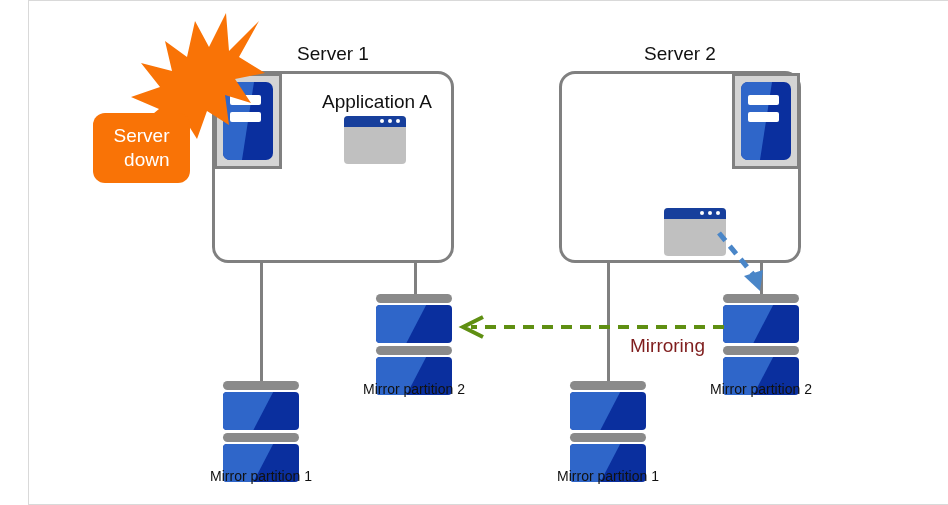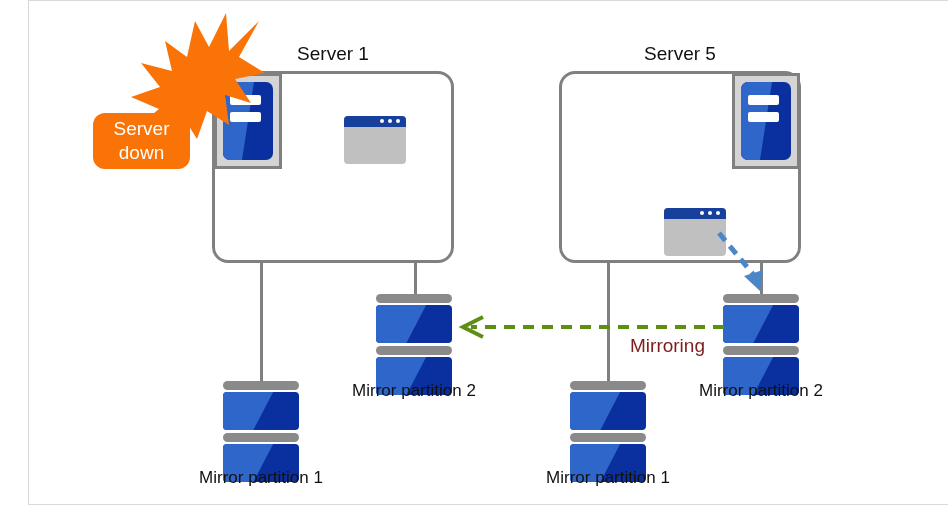--- a/index.html
+++ b/index.html
@@ -114,21 +114,21 @@
     overflow: hidden;
   }
   .disk-body .sheen {
     position: absolute;
     inset: 0;
     background: #2f66c9;
     clip-path: polygon(0% 0%, 66% 0%, 40% 100%, 0% 100%);
   }
   .disk-gap { height: 3px; }
   .disk-label {
-    font-size: 17px;
+    font-size: 14px;
     color: #111111;
     white-space: nowrap;
     text-align: center;
   }
 
   
   .connector {
     background: #808080;
     width: 3px;
   }
@@ -166,32 +166,33 @@
   <div class="abs server-box" style="left:183px; top:70px; width:242px; height:192px;"></div>
 
   <div class="abs server-icon" style="left:185px; top:72px; width:68px; height:96px;">
     <div class="server-icon-inner">
       <div class="server-icon-lightface"></div>
       <div class="server-bar b1"></div>
       <div class="server-bar b2"></div>
     </div>
   </div>
 
+  <div class="abs app-label" style="left:275px; top:90px; width:146px;">Application A</div>
   <div class="abs app-win" style="left:315px; top:115px; width:62px; height:48px;">
     <div class="app-win-bar">
       <span class="app-dot" style="right:22px;"></span>
       <span class="app-dot" style="right:14px;"></span>
       <span class="app-dot" style="right:6px;"></span>
     </div>
   </div>
 
   <div class="abs connector" style="left:231px; top:259px; height:125px;"></div>
   <div class="abs connector" style="left:385px; top:259px; height:38px;"></div>
 
-  <div class="abs server-title" style="left:530px; top:42px; width:242px;">Server 5</div>
+  <div class="abs server-title" style="left:530px; top:42px; width:242px;">Server 2</div>
 
   <div class="abs server-box" style="left:530px; top:70px; width:242px; height:192px;"></div>
 
   <div class="abs server-icon" style="left:703px; top:72px; width:68px; height:96px;">
     <div class="server-icon-inner">
       <div class="server-icon-lightface"></div>
       <div class="server-bar b1"></div>
       <div class="server-bar b2"></div>
     </div>
   </div>
@@ -270,20 +271,20 @@
     <polygon points="47,62 31,47 50,41" fill="#4a86c8"></polygon>
   </svg>
 
   <svg class="abs burst" width="145" height="125" style="left:96px; top:-2px;">
     <polygon fill="#f97306" points="
       134,22 104,52 101,14 84,48 70,22 62,58 40,42 47,72
       16,64 35,88 6,98 34,110 12,128 42,124 38,148 62,124
       72,140 82,112 104,126 100,96 126,104 110,80 140,74 114,58"></polygon>
   </svg>
 
-  <div class="abs down-callout" style="left:64px; top:112px; width:97px; height:56px;">
+  <div class="abs down-callout" style="left:64px; top:112px; width:97px; height:70px;text-align:right;">
     <div>
       <div>Server</div>
       <div>down</div>
     </div>
   </div>
 
 </div>
 
 </body></html>

